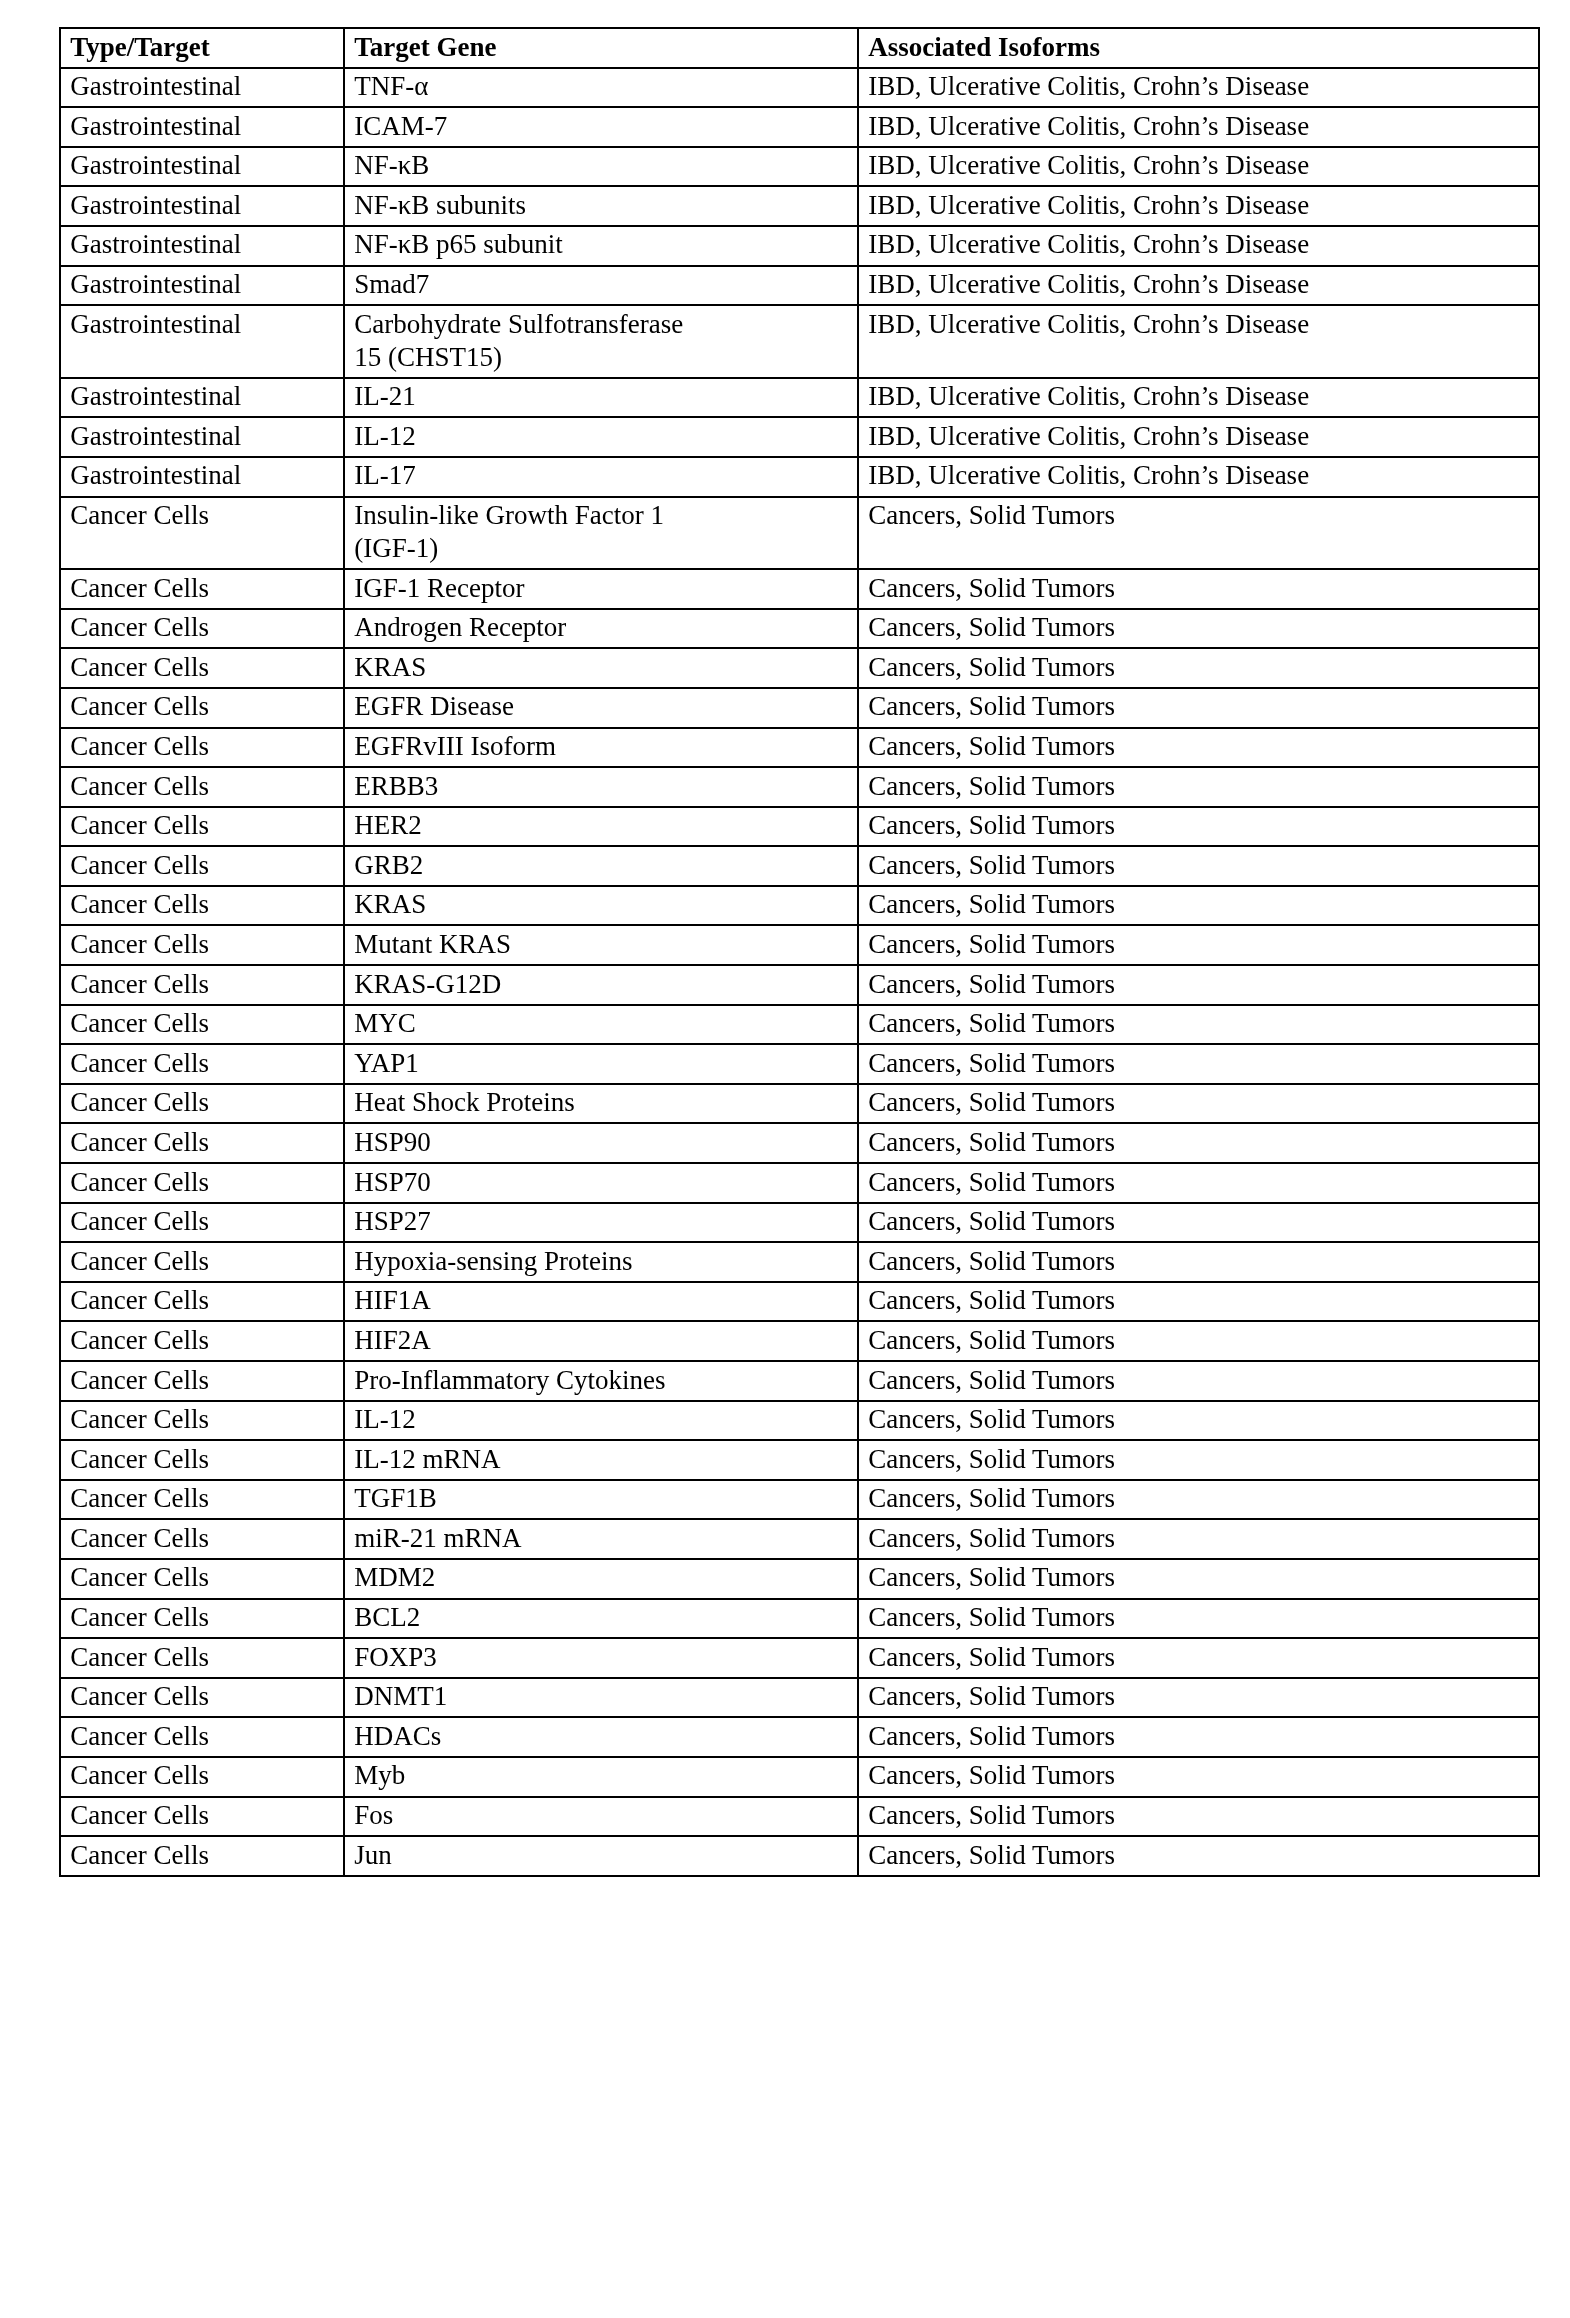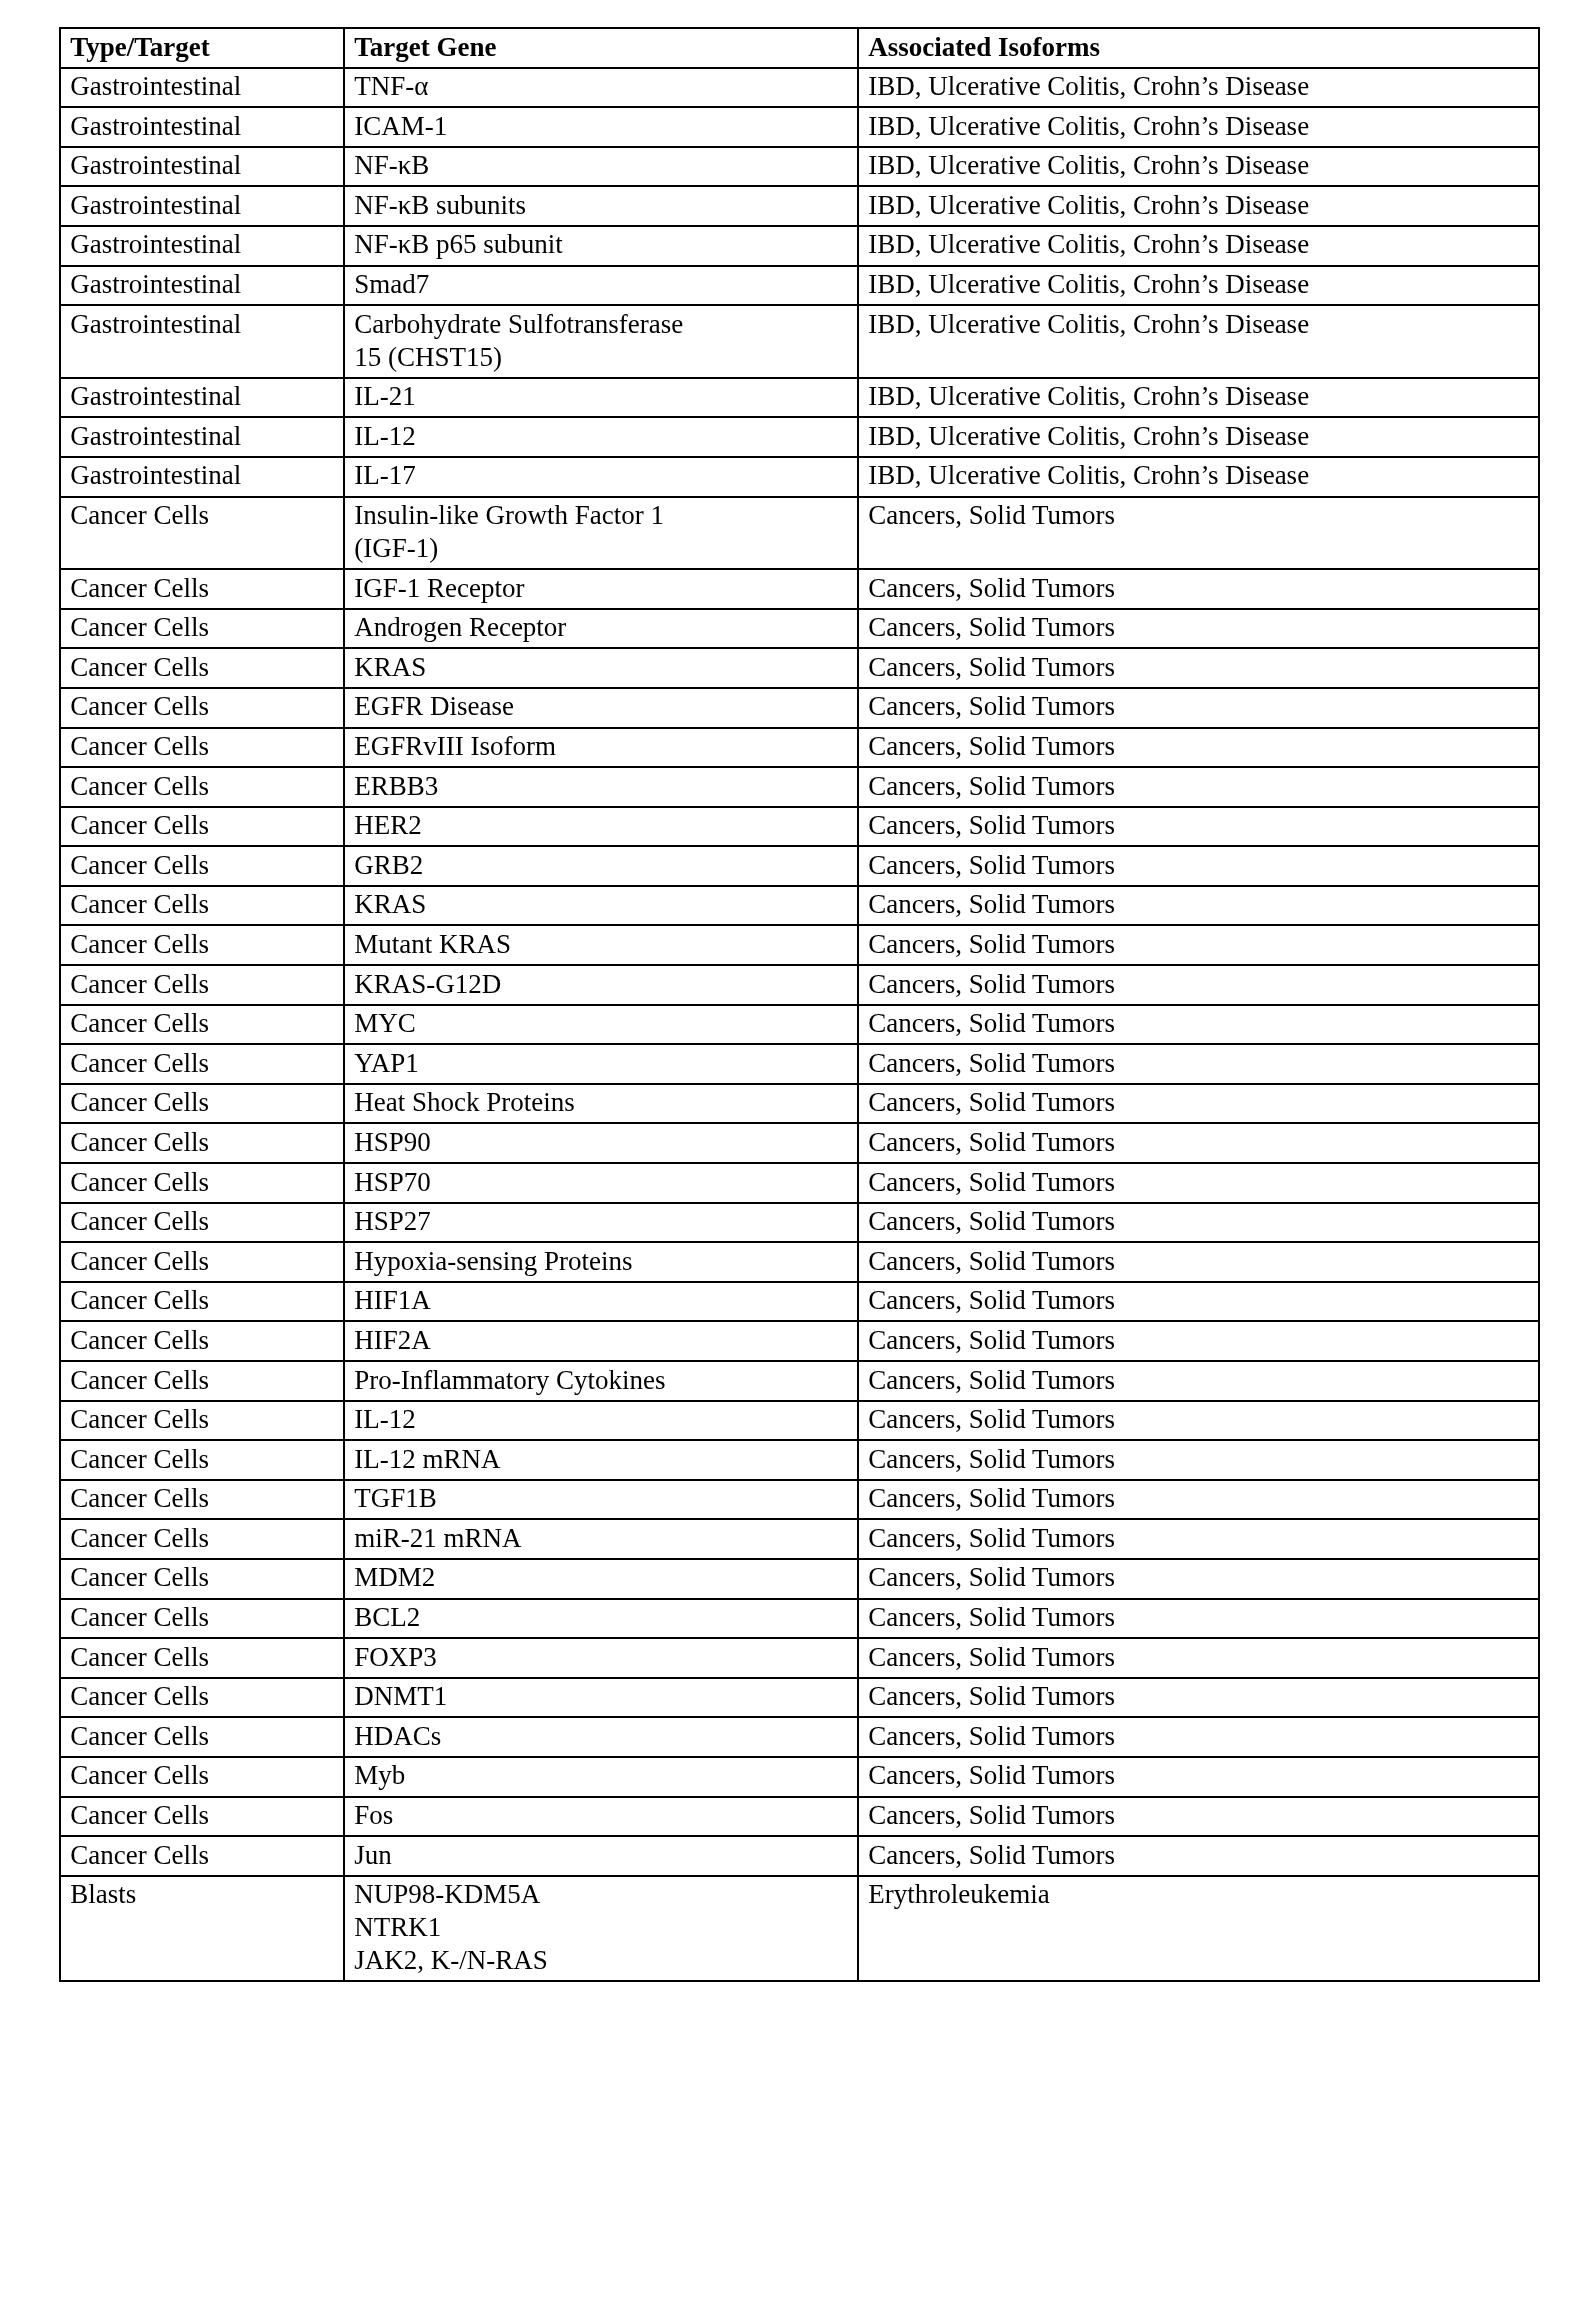--- a/index.html
+++ b/index.html
@@ -104,21 +104,21 @@
         </tr>
       </thead>
       <tbody id="table-body">
           <tr>
             <td>Gastrointestinal</td>
             <td>TNF-α</td>
             <td>IBD, Ulcerative Colitis, Crohn’s Disease</td>
           </tr>
           <tr>
             <td>Gastrointestinal</td>
-            <td>ICAM-1</td>
+            <td>ICAM-7</td>
             <td>IBD, Ulcerative Colitis, Crohn’s Disease</td>
           </tr>
           <tr>
             <td>Gastrointestinal</td>
             <td>NF-κB</td>
             <td>IBD, Ulcerative Colitis, Crohn’s Disease</td>
           </tr>
           <tr>
             <td>Gastrointestinal</td>
             <td>NF-κB subunits</td>
@@ -318,26 +318,19 @@
           </tr>
           <tr>
             <td>Cancer Cells</td>
             <td>Fos</td>
             <td>Cancers, Solid Tumors</td>
           </tr>
           <tr>
             <td>Cancer Cells</td>
             <td>Jun</td>
             <td>Cancers, Solid Tumors</td>
-          </tr>
-          <tr>
-            <td>Blasts</td>
-            <td class="multiline">NUP98-KDM5A
-NTRK1
-JAK2, K-/N-RAS</td>
-            <td>Erythroleukemia</td>
           </tr>
         </tbody>
     </table>
   </div>
 
 </div>
 
 
 </body></html>

